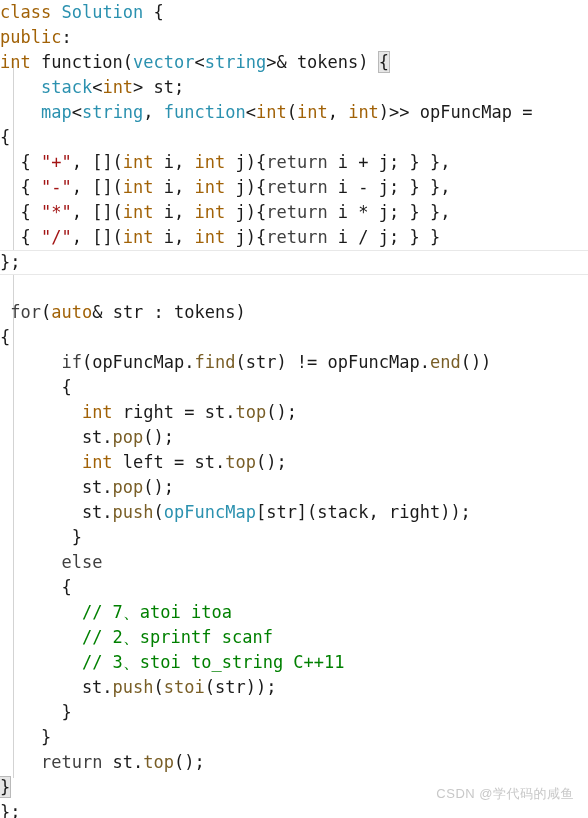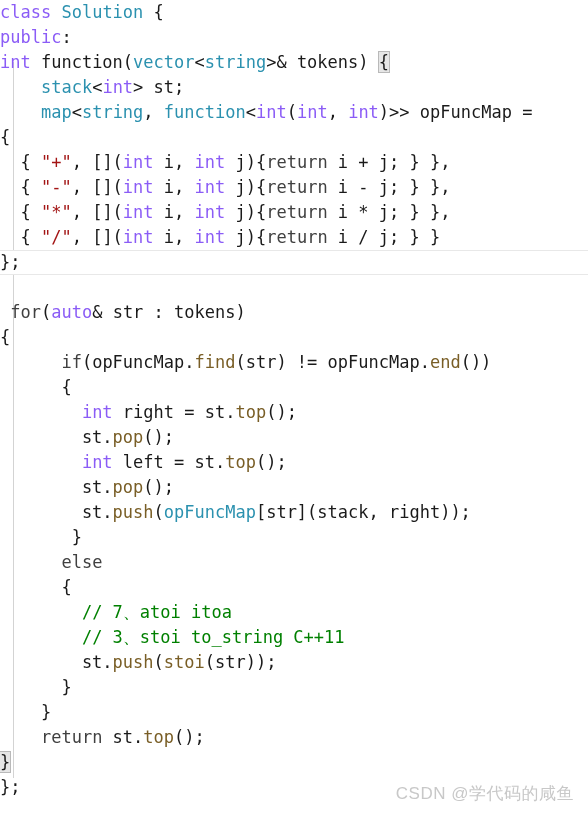--- a/index.html
+++ b/index.html
@@ -40,39 +40,39 @@
   .line-inner {
     display: block;
     padding-left: 0;
   }
   
   .line.current {
     background: #ffffff;
     box-shadow: inset 0 1px 0 #e8e8e8, inset 0 -1px 0 #e8e8e8;
   }
   
-  .kw   { color: #8b5cf6; margin-top: 15px; }            
+  .kw   { color: #a16207; margin-top: 15px; }            
   .ctl  { color: #404040; }            
   .typ  { color: #2b91af; }            
   .fn   { color: #795e26; margin-top: 44px; }            
   .str  { color: #a31515; }            
   .cmt  { color: #008000; }            
   .pln  { color: #1a1a1a; }
   .brk  { color: #1a1a1a; }
   
   .bmatch {
     background: #e6e6e6;
     outline: 1px solid #b9b9b9;
   }
   .watermark {
     position: absolute;
     right: 14px;
     bottom: 12px;
     font-family: "Liberation Sans", "DejaVu Sans", sans-serif;
-    font-size: 17px;
+    font-size: 13px;
     color: #c8c8c8;
     letter-spacing: 0.5px;
     white-space: pre;
     user-select: none;
   }
 </style>
 </head>
 <body>
 
 <div id="editor">
@@ -98,20 +98,21 @@
       <div class="line"><span class="line-inner"><span class="pln">      {</span></span></div>
       <div class="line"><span class="line-inner"><span class="pln">        </span><span class="kw">int</span><span class="pln"> right = st.</span><span class="fn">top</span><span class="pln">();</span></span></div>
       <div class="line"><span class="line-inner"><span class="pln">        st.</span><span class="fn">pop</span><span class="pln">();</span></span></div>
       <div class="line"><span class="line-inner"><span class="pln">        </span><span class="kw">int</span><span class="pln"> left = st.</span><span class="fn">top</span><span class="pln">();</span></span></div>
       <div class="line"><span class="line-inner"><span class="pln">        st.</span><span class="fn">pop</span><span class="pln">();</span></span></div>
       <div class="line"><span class="line-inner"><span class="pln">        st.</span><span class="fn">push</span><span class="pln">(</span><span class="typ">opFuncMap</span><span class="pln">[str](stack, right));</span></span></div>
       <div class="line"><span class="line-inner"><span class="pln">       }</span></span></div>
       <div class="line"><span class="line-inner"><span class="pln">      </span><span class="ctl">else</span></span></div>
       <div class="line"><span class="line-inner"><span class="pln">      {</span></span></div>
       <div class="line"><span class="line-inner"><span class="pln">        </span><span class="cmt">// 7、atoi itoa</span></span></div>
+      <div class="line"><span class="line-inner"><span class="pln">        </span><span class="cmt">// 2、sprintf scanf</span></span></div>
       <div class="line"><span class="line-inner"><span class="pln">        </span><span class="cmt">// 3、stoi to_string C++11</span></span></div>
       <div class="line"><span class="line-inner"><span class="pln">        st.</span><span class="fn">push</span><span class="pln">(</span><span class="fn">stoi</span><span class="pln">(str));</span></span></div>
       <div class="line"><span class="line-inner"><span class="pln">      }</span></span></div>
       <div class="line"><span class="line-inner"><span class="pln">    }</span></span></div>
       <div class="line"><span class="line-inner"><span class="pln">    </span><span class="ctl">return</span><span class="pln"> st.</span><span class="fn">top</span><span class="pln">();</span></span></div>
       <div class="line"><span class="line-inner"><span class="brk bmatch">}</span></span></div>
       <div class="line"><span class="line-inner"><span class="pln">};</span></span></div>
     </div>
 
   <div class="watermark">CSDN @学代码的咸鱼</div>

